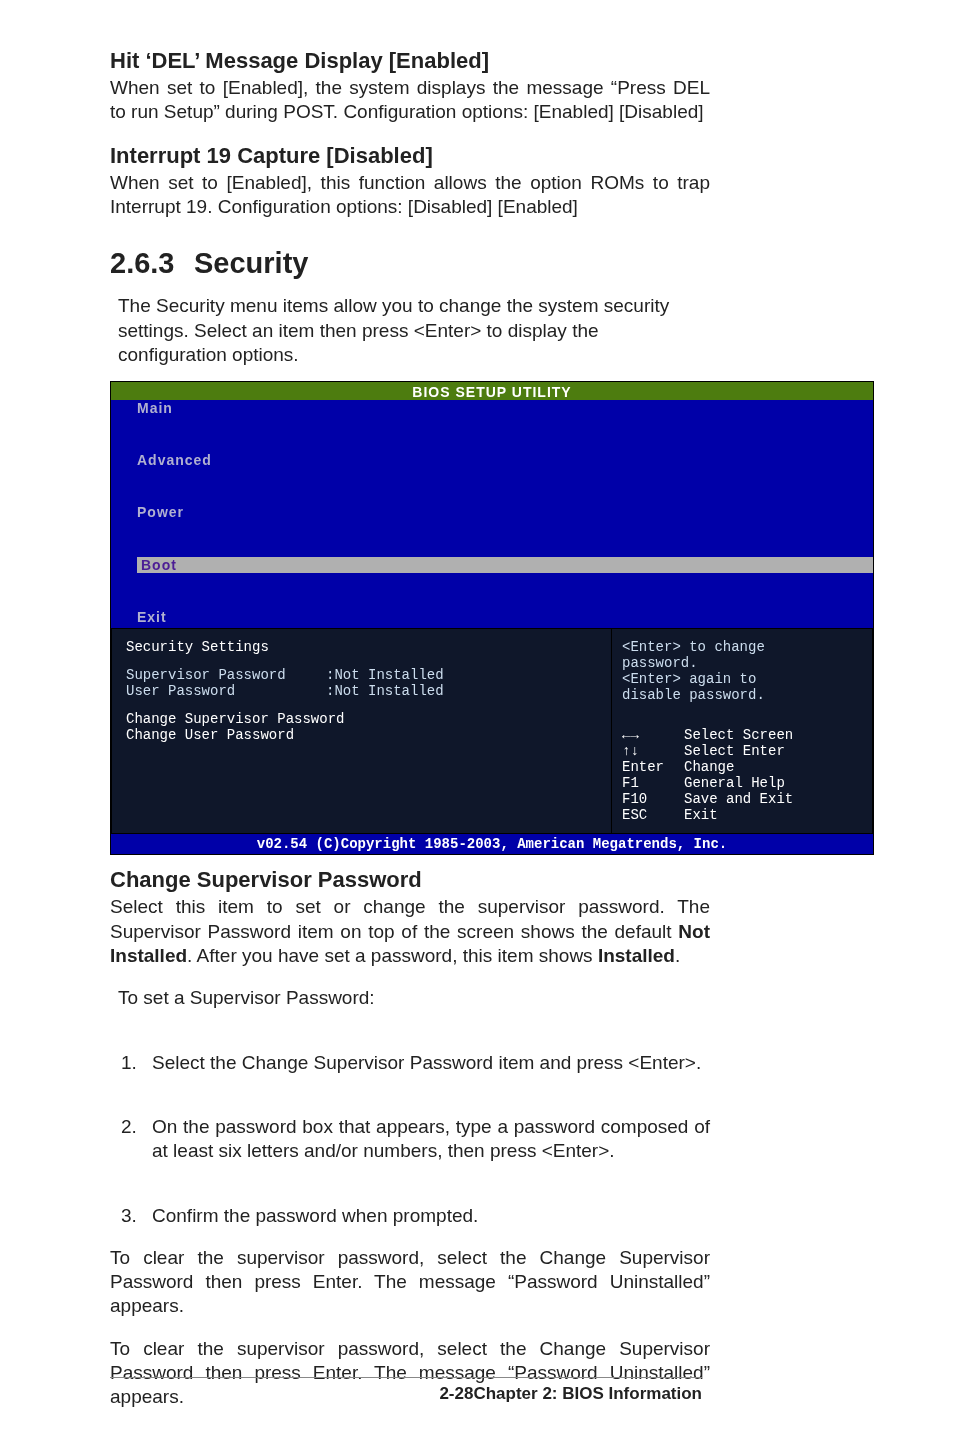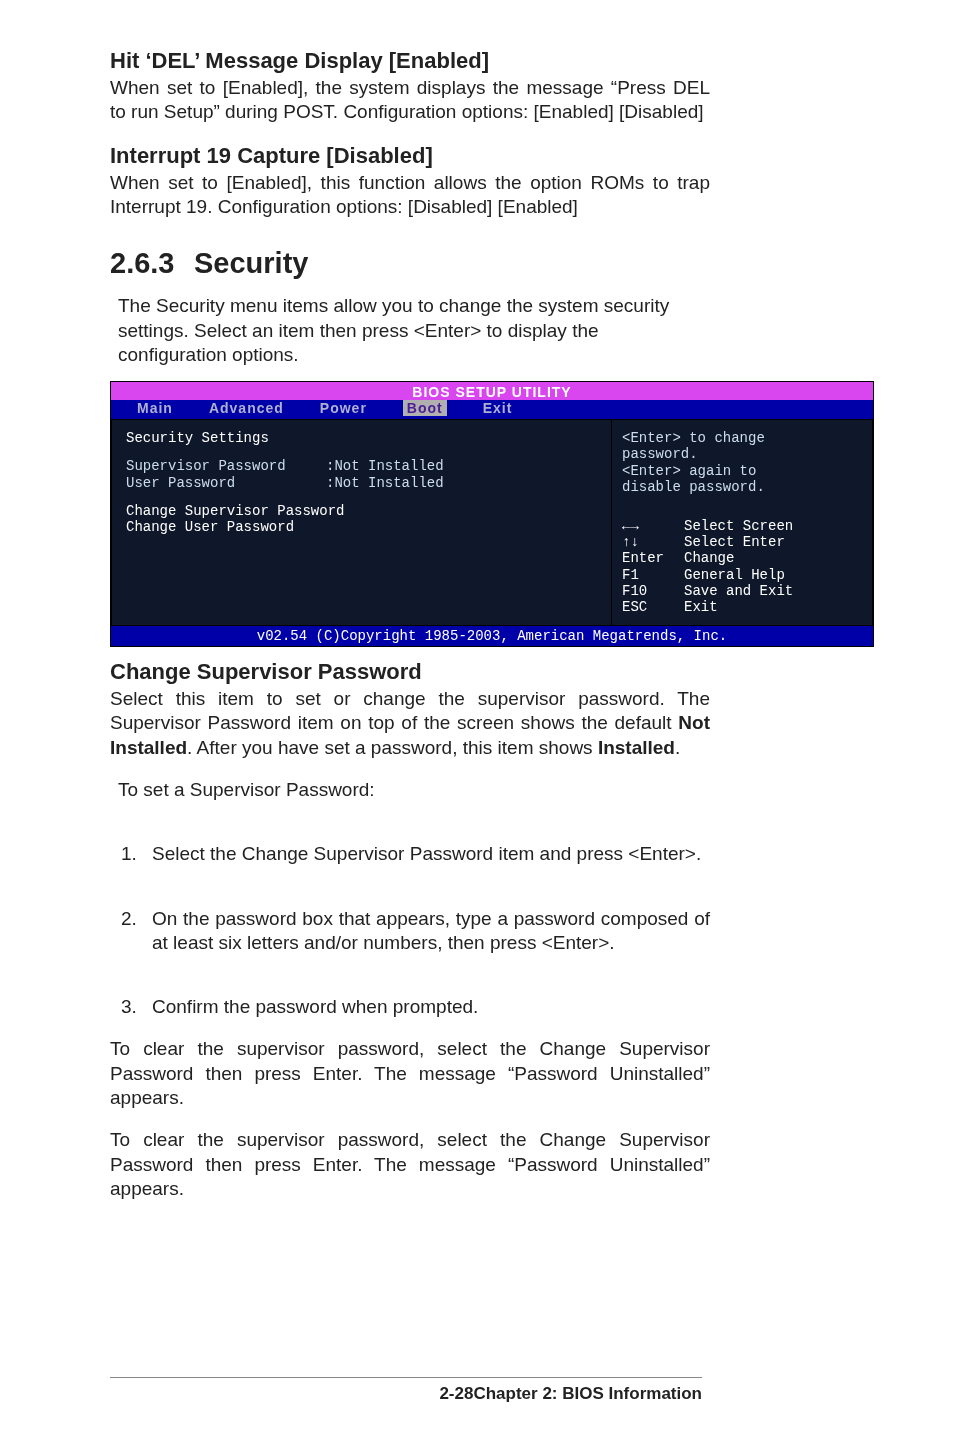--- a/index.html
+++ b/index.html
@@ -47,37 +47,38 @@
   
   .bios {
     width: 762px;
     border: 1px solid #000;
     font-family: "Courier New", monospace;
     font-size: 14px;
     line-height: 1.15;
     margin-bottom: 12px;
   }
   .bios-title {
-    background: #d946ef;
+    background: #4d7c0f;
     color: #fff;
     text-align: center;
     font-weight: bold;
     font-family: Arial, Helvetica, sans-serif;
     letter-spacing: 1px;
     padding: 2px 0 0 0;
   }
   .bios-tabs {
     background: #0000a8;
     color: #b0b0d0;
     font-family: Arial, Helvetica, sans-serif;
     font-weight: bold;
     letter-spacing: 1px;
     padding: 0 0 3px 26px;
     display: flex;
     gap: 36px;
+    flex-direction: column;
   }
   .bios-tabs .active {
     background: #b0b0b0;
     color: #4c1d95;
     padding: 0 4px;
   }
   .bios-body {
     display: flex;
     background: #0f172a;
   }
@@ -103,21 +104,21 @@
   }
   .bios-right .help { color: #cde; }
   .bios-right .keys { color: #fff; }
   .bios-right .keys .krow { display: flex; }
   .bios-right .keys .k { width: 62px; }
   .bios-foot {
     background: #0000a8;
     color: #fff;
     text-align: center;
     padding: 2px 0;
-    font-weight: normal;
+    font-weight: bold;
   }
   
   ol.numlist {
     font-size: 19px;
     line-height: 1.28;
     margin: 0 0 18px 0;
     padding-left: 32px;
   }
   ol.numlist li {
     margin-bottom: 10px;

